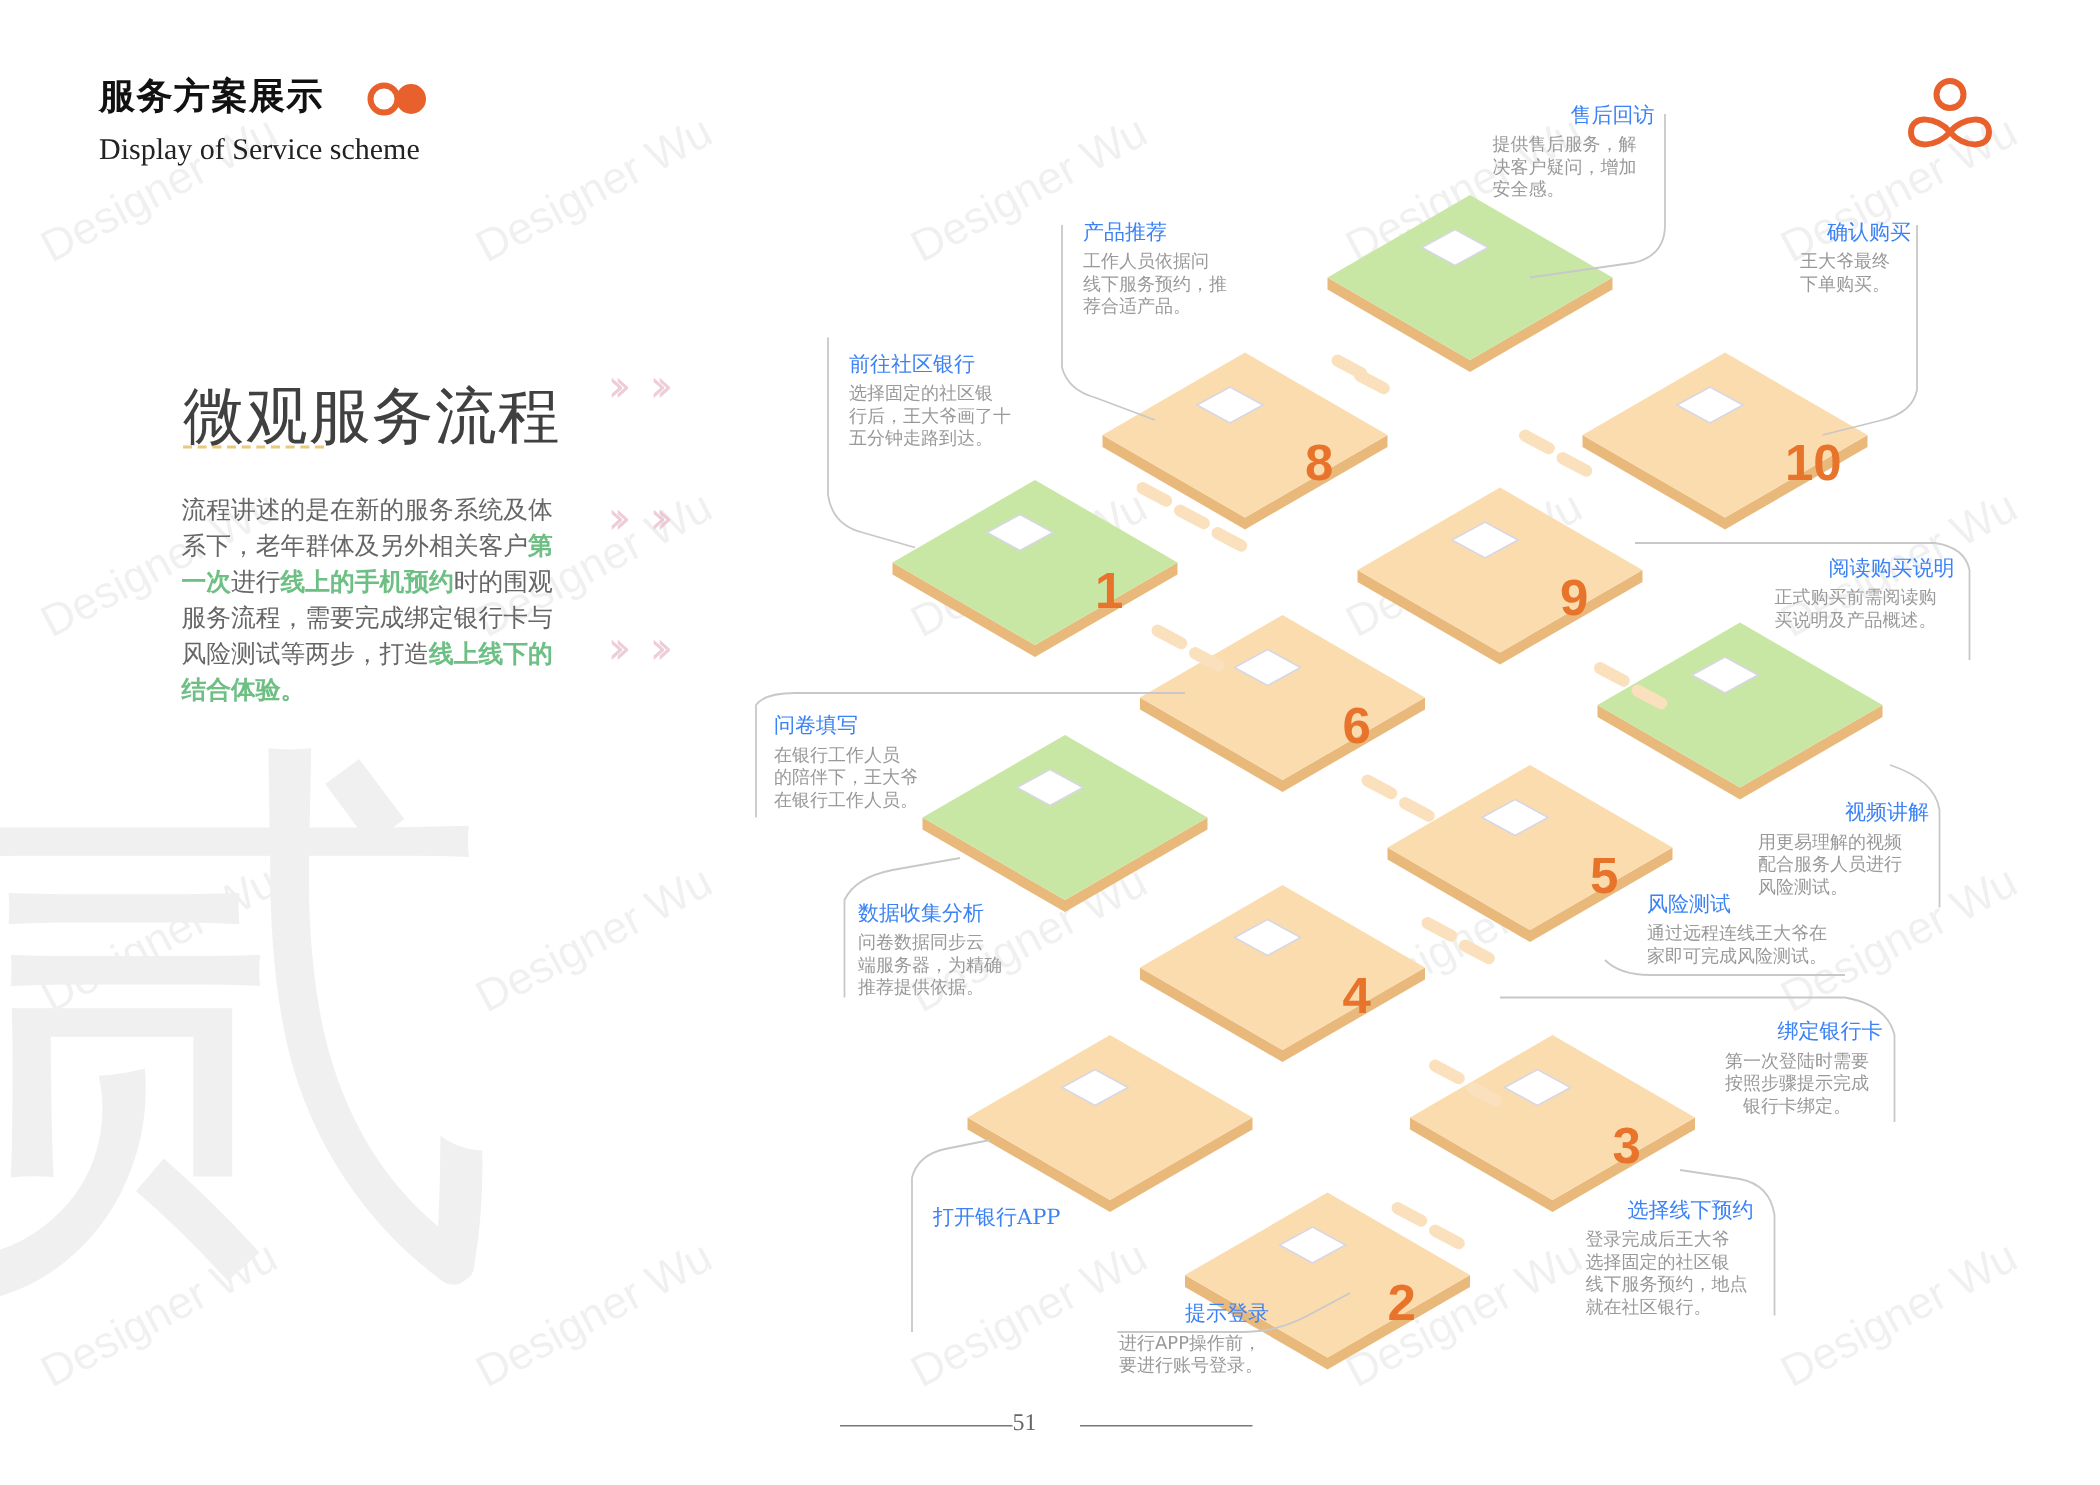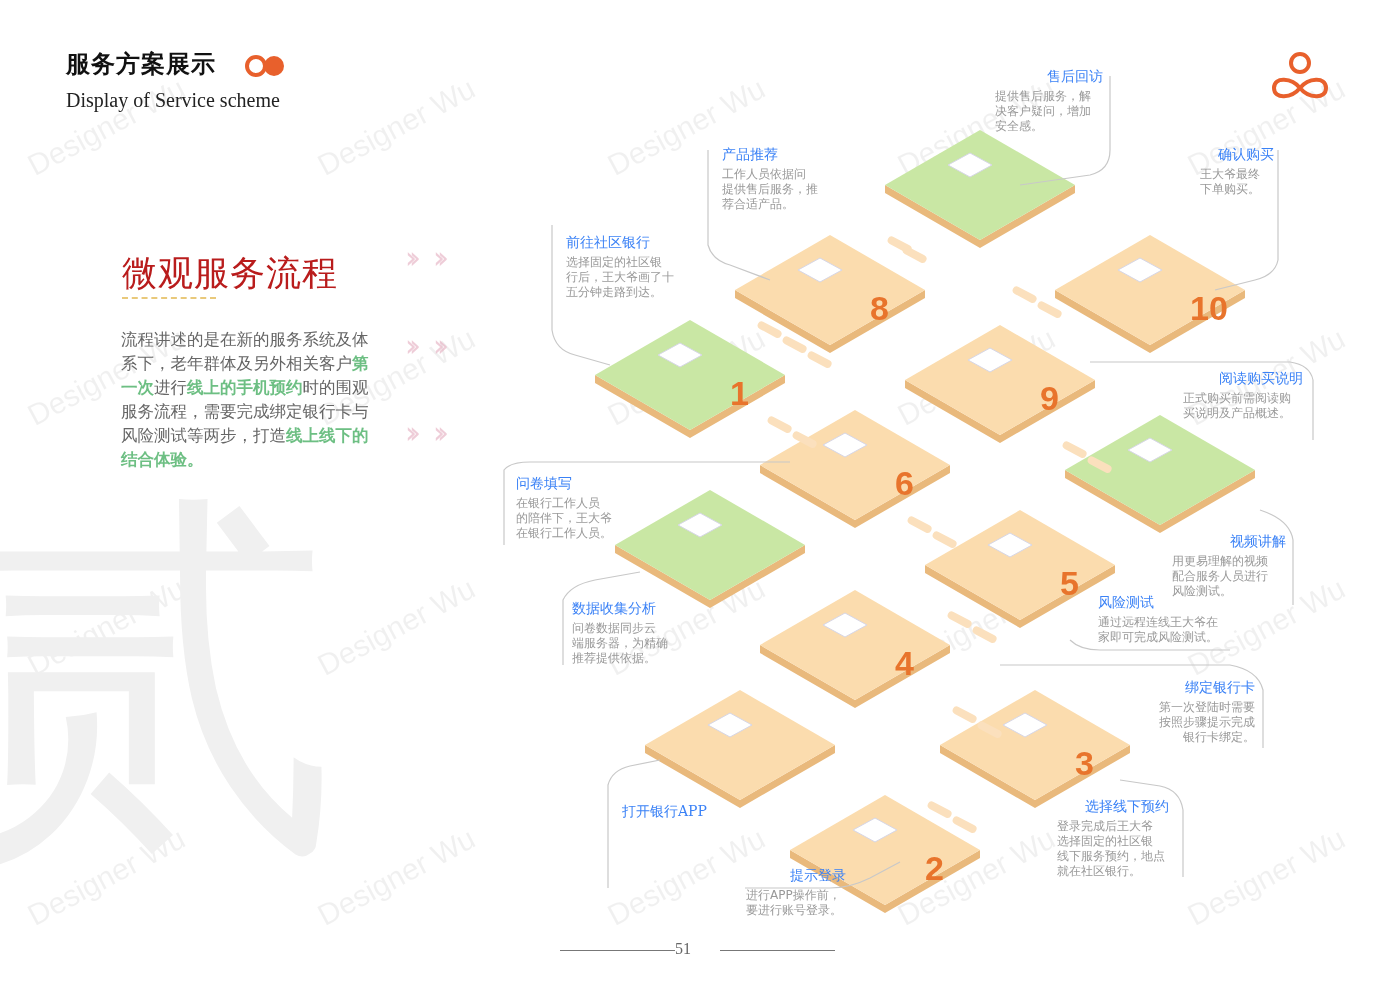--- a/index.html
+++ b/index.html
@@ -11,21 +11,21 @@
   .bg-char { position: absolute; left: -40px; top: 490px; font-family: "DejaVu Serif", serif; font-size: 380px; color: #f0f0f0; line-height: 1; }
 
   .header-title { position: absolute; left: 66px; top: 48px; font-family: "DejaVu Serif", serif; font-size: 24px; font-weight: bold; color: #111; letter-spacing: 1px; }
   .header-dots { position: absolute; left: 245px; top: 55px; width: 44px; height: 22px; }
   .header-dots .ring { position: absolute; left: 0; top: 0; width: 22px; height: 22px; border: 4px solid #e8602c; border-radius: 50%; }
   .header-dots .dot { position: absolute; left: 19px; top: 1px; width: 20px; height: 20px; background: #e8602c; border-radius: 50%; }
   .header-sub { position: absolute; left: 66px; top: 89px; font-family: "Liberation Serif", serif; font-size: 20px; color: #222; }
 
   .logo { position: absolute; left: 1268px; top: 50px; width: 64px; height: 56px; }
 
-  .section-title { position: absolute; left: 122px; top: 250px; font-family: "DejaVu Serif", serif; font-size: 35px; color: #b91c1c; letter-spacing: 1px; text-align: right; }
+  .section-title { position: absolute; left: 122px; top: 250px; font-family: "DejaVu Serif", serif; font-size: 41px; color: #404040; letter-spacing: 1px; text-align: right; }
   .section-underline { position: absolute; left: 122px; top: 297px; width: 94px; height: 0; border-top: 2px dashed #e9c97b; }
 
   .chevrons { position: absolute; display: flex; gap: 20px; }
   .chev { font-size: 30px; color: #e8b8c8; letter-spacing: -8px; opacity: 0.7; }
 
   .intro { position: absolute; left: 121px; top: 328px; width: 260px; font-size: 16.5px; line-height: 24px; color: #666; }
   .intro .hl { color: #6dbf83; font-weight: bold; }
 
   
   .illus { position: absolute; left: 0; top: 0; width: 1400px; height: 990px; }
@@ -224,21 +224,21 @@
         <div>提供售后服务，解</div>
         <div>决客户疑问，增加</div>
         <div>安全感。</div>
       </div>
   </div>
 
   <div class="step" style="left:722px;top:146px;width:100px;">
     <div class="step-title">产品推荐</div>
     <div class="step-desc">
         <div>工作人员依据问</div>
-        <div>提供售后服务，推</div>
+        <div>线下服务预约，推</div>
         <div>荐合适产品。</div>
       </div>
   </div>
 
   <div class="step right" style="left:1200px;top:146px;width:74px;">
     <div class="step-title">确认购买</div>
     <div class="step-desc" style="text-align:left">
         <div>王大爷最终</div>
         <div>下单购买。</div>
       </div>
@@ -291,21 +291,21 @@
   <div class="step" style="left:1098px;top:594px;width:140px;">
     <div class="step-title">风险测试</div>
     <div class="step-desc">
         <div>通过远程连线王大爷在</div>
         <div>家即可完成风险测试。</div>
       </div>
   </div>
 
   <div class="step right" style="left:1141px;top:679px;width:114px;">
     <div class="step-title">绑定银行卡</div>
-    <div class="step-desc" style="text-align:right">
+    <div class="step-desc" style="text-align:center">
         <div>第一次登陆时需要</div>
         <div>按照步骤提示完成</div>
         <div>银行卡绑定。</div>
       </div>
   </div>
 
   <div class="step" style="left:622px;top:803px;width:134px;">
     <div class="step-title">打开银行APP</div>
   </div>
 

